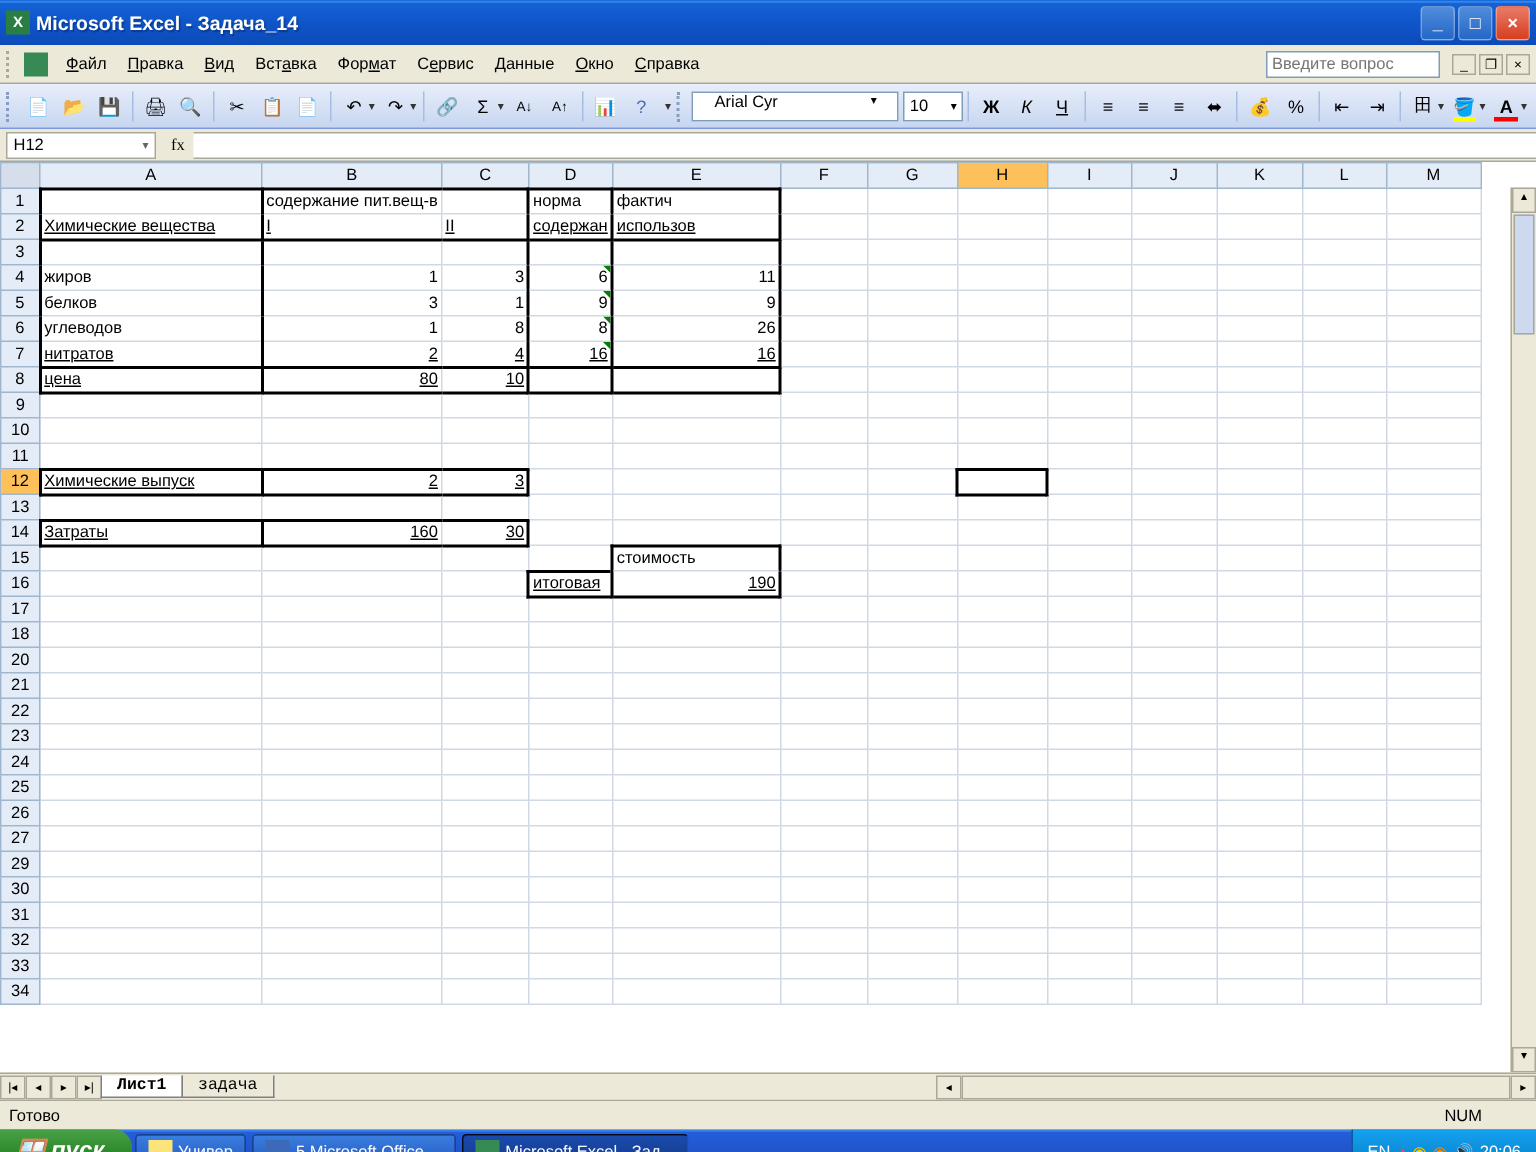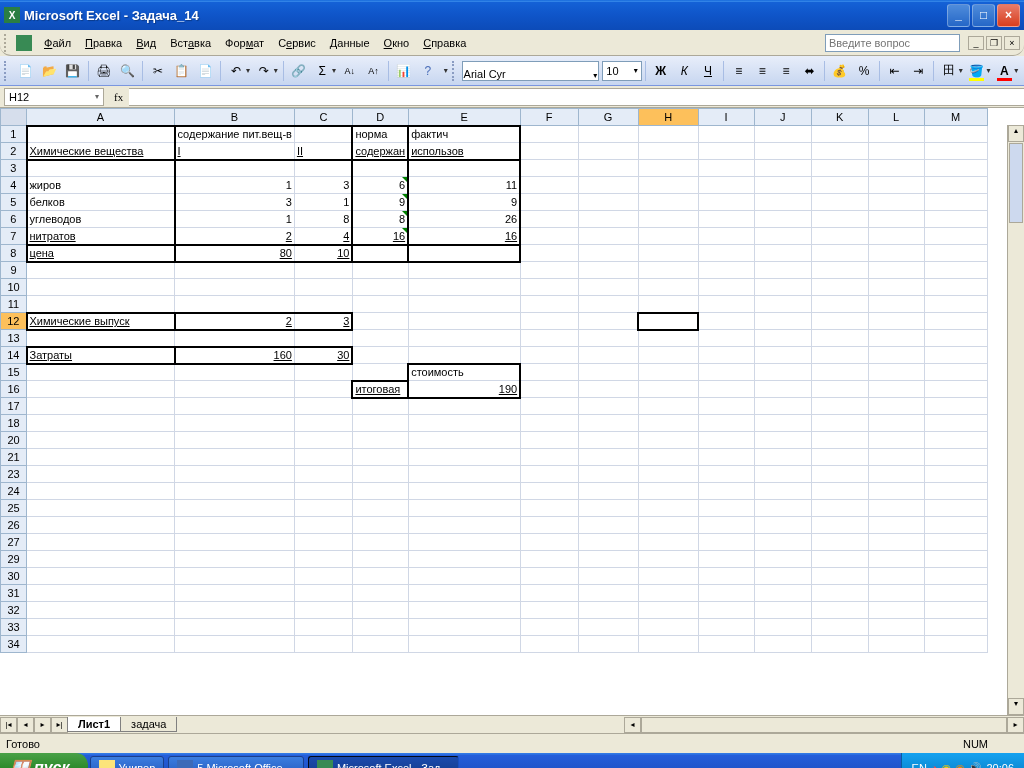--- a/index.html
+++ b/index.html
@@ -8,37 +8,37 @@
 
 .titlebar { height: 30px; background: linear-gradient(to bottom, #0a5ed5 0%, #3b8eed 4%, #1461d6 8%, #0f55c9 50%, #0c4bb8 100%); display: flex; align-items: center; padding: 0 4px; color: white; }
 .titlebar .app-icon { width: 16px; height: 16px; background: #2a7e43; margin-right: 4px; display: inline-flex; align-items: center; justify-content: center; font-size: 10px; font-weight: bold; }
 .titlebar .title-text { font-size: 13px; font-weight: bold; flex: 1; text-shadow: 1px 1px 1px rgba(0,0,0,.3); }
 .titlebar .win-btns { display: flex; gap: 2px; }
 .titlebar .win-btn { width: 23px; height: 23px; border-radius: 3px; display: flex; align-items: center; justify-content: center; font-weight: bold; color: white; font-size: 12px; border: 1px solid rgba(255,255,255,.3); }
 .titlebar .win-btn.min, .titlebar .win-btn.max { background: linear-gradient(to bottom, #4f8cdb, #2567c7); }
 .titlebar .win-btn.close { background: linear-gradient(to bottom, #e87b68, #d73e1f); }
 
 
-.menubar { height: 26px; background: #ece9d8; display: flex; align-items: center; padding: 0 4px; border-bottom: 1px solid #aca899; border-radius: 11px; }
+.menubar { height: 26px; background: #ece9d8; display: flex; align-items: center; padding: 0 4px; border-bottom: 1px solid #aca899; }
 .menubar .grip { width: 8px; height: 18px; border-left: 2px dotted #aca899; margin-right: 4px; }
 .menubar .app-small-icon { width: 16px; height: 16px; background: #388a54; margin-right: 6px; }
 .menubar .menu-item { padding: 2px 6px; margin-right: 2px; cursor: default; }
 .menubar .menu-item u { text-decoration: underline; }
 .menubar .help-box { margin-left: auto; display: flex; align-items: center; }
-.menubar .help-input { width: 135px; height: 18px; font-size: 11px; padding: 0 3px; border: 1px solid #7f9db9; color: #aca899; }
+.menubar .help-input { width: 116px; height: 18px; font-size: 11px; padding: 0 3px; border: 1px solid #7f9db9; color: #aca899; }
 .menubar .mdi-btns { display: flex; margin-left: 8px; gap: 2px; }
 .menubar .mdi-btn { width: 16px; height: 14px; background: #ece9d8; border: 1px solid #aca899; font-size: 9px; display: flex; align-items: center; justify-content: center; }
 
 
 .toolbar { height: 30px; background: linear-gradient(to bottom, #e8eefa, #c7d6f0); display: flex; align-items: center; padding: 0 4px; border-bottom: 1px solid #7a96df; }
 .toolbar .grip { width: 6px; height: 20px; border-left: 2px dotted #8a9cc2; margin-right: 4px; }
 .toolbar .tbtn { width: 22px; height: 22px; display: flex; align-items: center; justify-content: center; font-size: 12px; margin: 0 1px; cursor: default; border: 1px solid transparent; }
 .toolbar .sep { width: 1px; height: 20px; background: #a8bde4; margin: 0 3px; }
 .toolbar select, .toolbar .combo { height: 20px; font-size: 11px; border: 1px solid #7f9db9; background: white; }
-.toolbar .font-name { width: 140px; padding: 0 1px; display: flex; align-items: flex-end; }
+.toolbar .font-name { width: 140px; padding: 0 14px; display: flex; align-items: flex-start; }
 .toolbar .font-size { width: 40px; padding: 0 3px; display: flex; align-items: center; }
 .toolbar .dd { font-size: 8px; color: #333; margin-left: -2px; margin-right: 2px; }
 
 
 .formulabar { height: 22px; background: #ece9d8; display: flex; align-items: center; border-bottom: 1px solid #aca899; }
 .formulabar .name-box { width: 100px; height: 18px; border: 1px solid #aca899; background: white; margin: 0 4px; padding: 0 4px; display: flex; align-items: center; }
 .formulabar .fx { padding: 0 6px; font-family: serif; }
 .formulabar .formula-input { flex: 1; height: 18px; border: 1px solid #aca899; border-left: none; border-right: none; background: white; }
 
 
@@ -58,21 +58,21 @@
 .bord-t { border-top: 2px solid black !important; }
 .bord-l { border-left: 2px solid black !important; }
 .bord-r { border-right: 2px solid black !important; }
 .green-tri { position: relative; }
 .green-tri::before { content: ''; position: absolute; top: 0; right: 0; border-top: 5px solid green; border-left: 5px solid transparent; }
 
 
 .sheet-tabs { height: 18px; background: #ece9d8; display: flex; align-items: center; border-top: 1px solid #aca899; }
 .sheet-tabs .nav { display: flex; }
 .sheet-tabs .nav-btn { width: 17px; height: 16px; border: 1px solid #aca899; background: #ece9d8; font-size: 8px; display: flex; align-items: center; justify-content: center; }
-.sheet-tabs .tab { padding: 1px 10px; background: #ece9d8; border: 1px solid #808080; border-top: none; font-size: 11px; margin-left: -1px; }
+.sheet-tabs .tab { padding: 1px 10px; background: #ece9d8; border: 1px solid #808080; border-top: none; font-size: 11px; margin-left: -1px; font-family: Liberation Mono, monospace; }
 .sheet-tabs .tab.active { background: white; font-weight: bold; }
 .sheet-tabs .hscroll { flex: 1; height: 16px; margin-left: auto; display: flex; max-width: 400px; }
 .sheet-tabs .hscroll .track { flex: 1; background: #ece9d8; border: 1px solid #aca899; }
 .sheet-tabs .hscroll .btn { width: 17px; height: 16px; background: #ece9d8; border: 1px solid #aca899; font-size: 8px; display: flex; align-items: center; justify-content: center; }
 
 
 .statusbar { height: 20px; background: #ece9d8; border-top: 1px solid #aca899; display: flex; align-items: center; padding: 0 6px; font-size: 11px; }
 .statusbar .status-right { margin-left: auto; display: flex; gap: 30px; }
 
 
@@ -535,20 +535,36 @@
             <td class="   "></td>
             <td class="   "></td>
             <td class="   "></td>
             <td class="   "></td>
             <td class="   "></td>
             <td class="   "></td>
             <td class="   "></td>
             <td class="   "></td>
           </tr>
           <tr>
+            <th class="row">22</th>
+            <td class="   "></td>
+            <td class="   "></td>
+            <td class="   "></td>
+            <td class="   "></td>
+            <td class="   "></td>
+            <td class="   "></td>
+            <td class="   "></td>
+            <td class="   "></td>
+            <td class="   "></td>
+            <td class="   "></td>
+            <td class="   "></td>
+            <td class="   "></td>
+            <td class="   "></td>
+          </tr>
+          <tr>
             <th class="row">23</th>
             <td class="   "></td>
             <td class="   "></td>
             <td class="   "></td>
             <td class="   "></td>
             <td class="   "></td>
             <td class="   "></td>
             <td class="   "></td>
             <td class="   "></td>
             <td class="   "></td>

